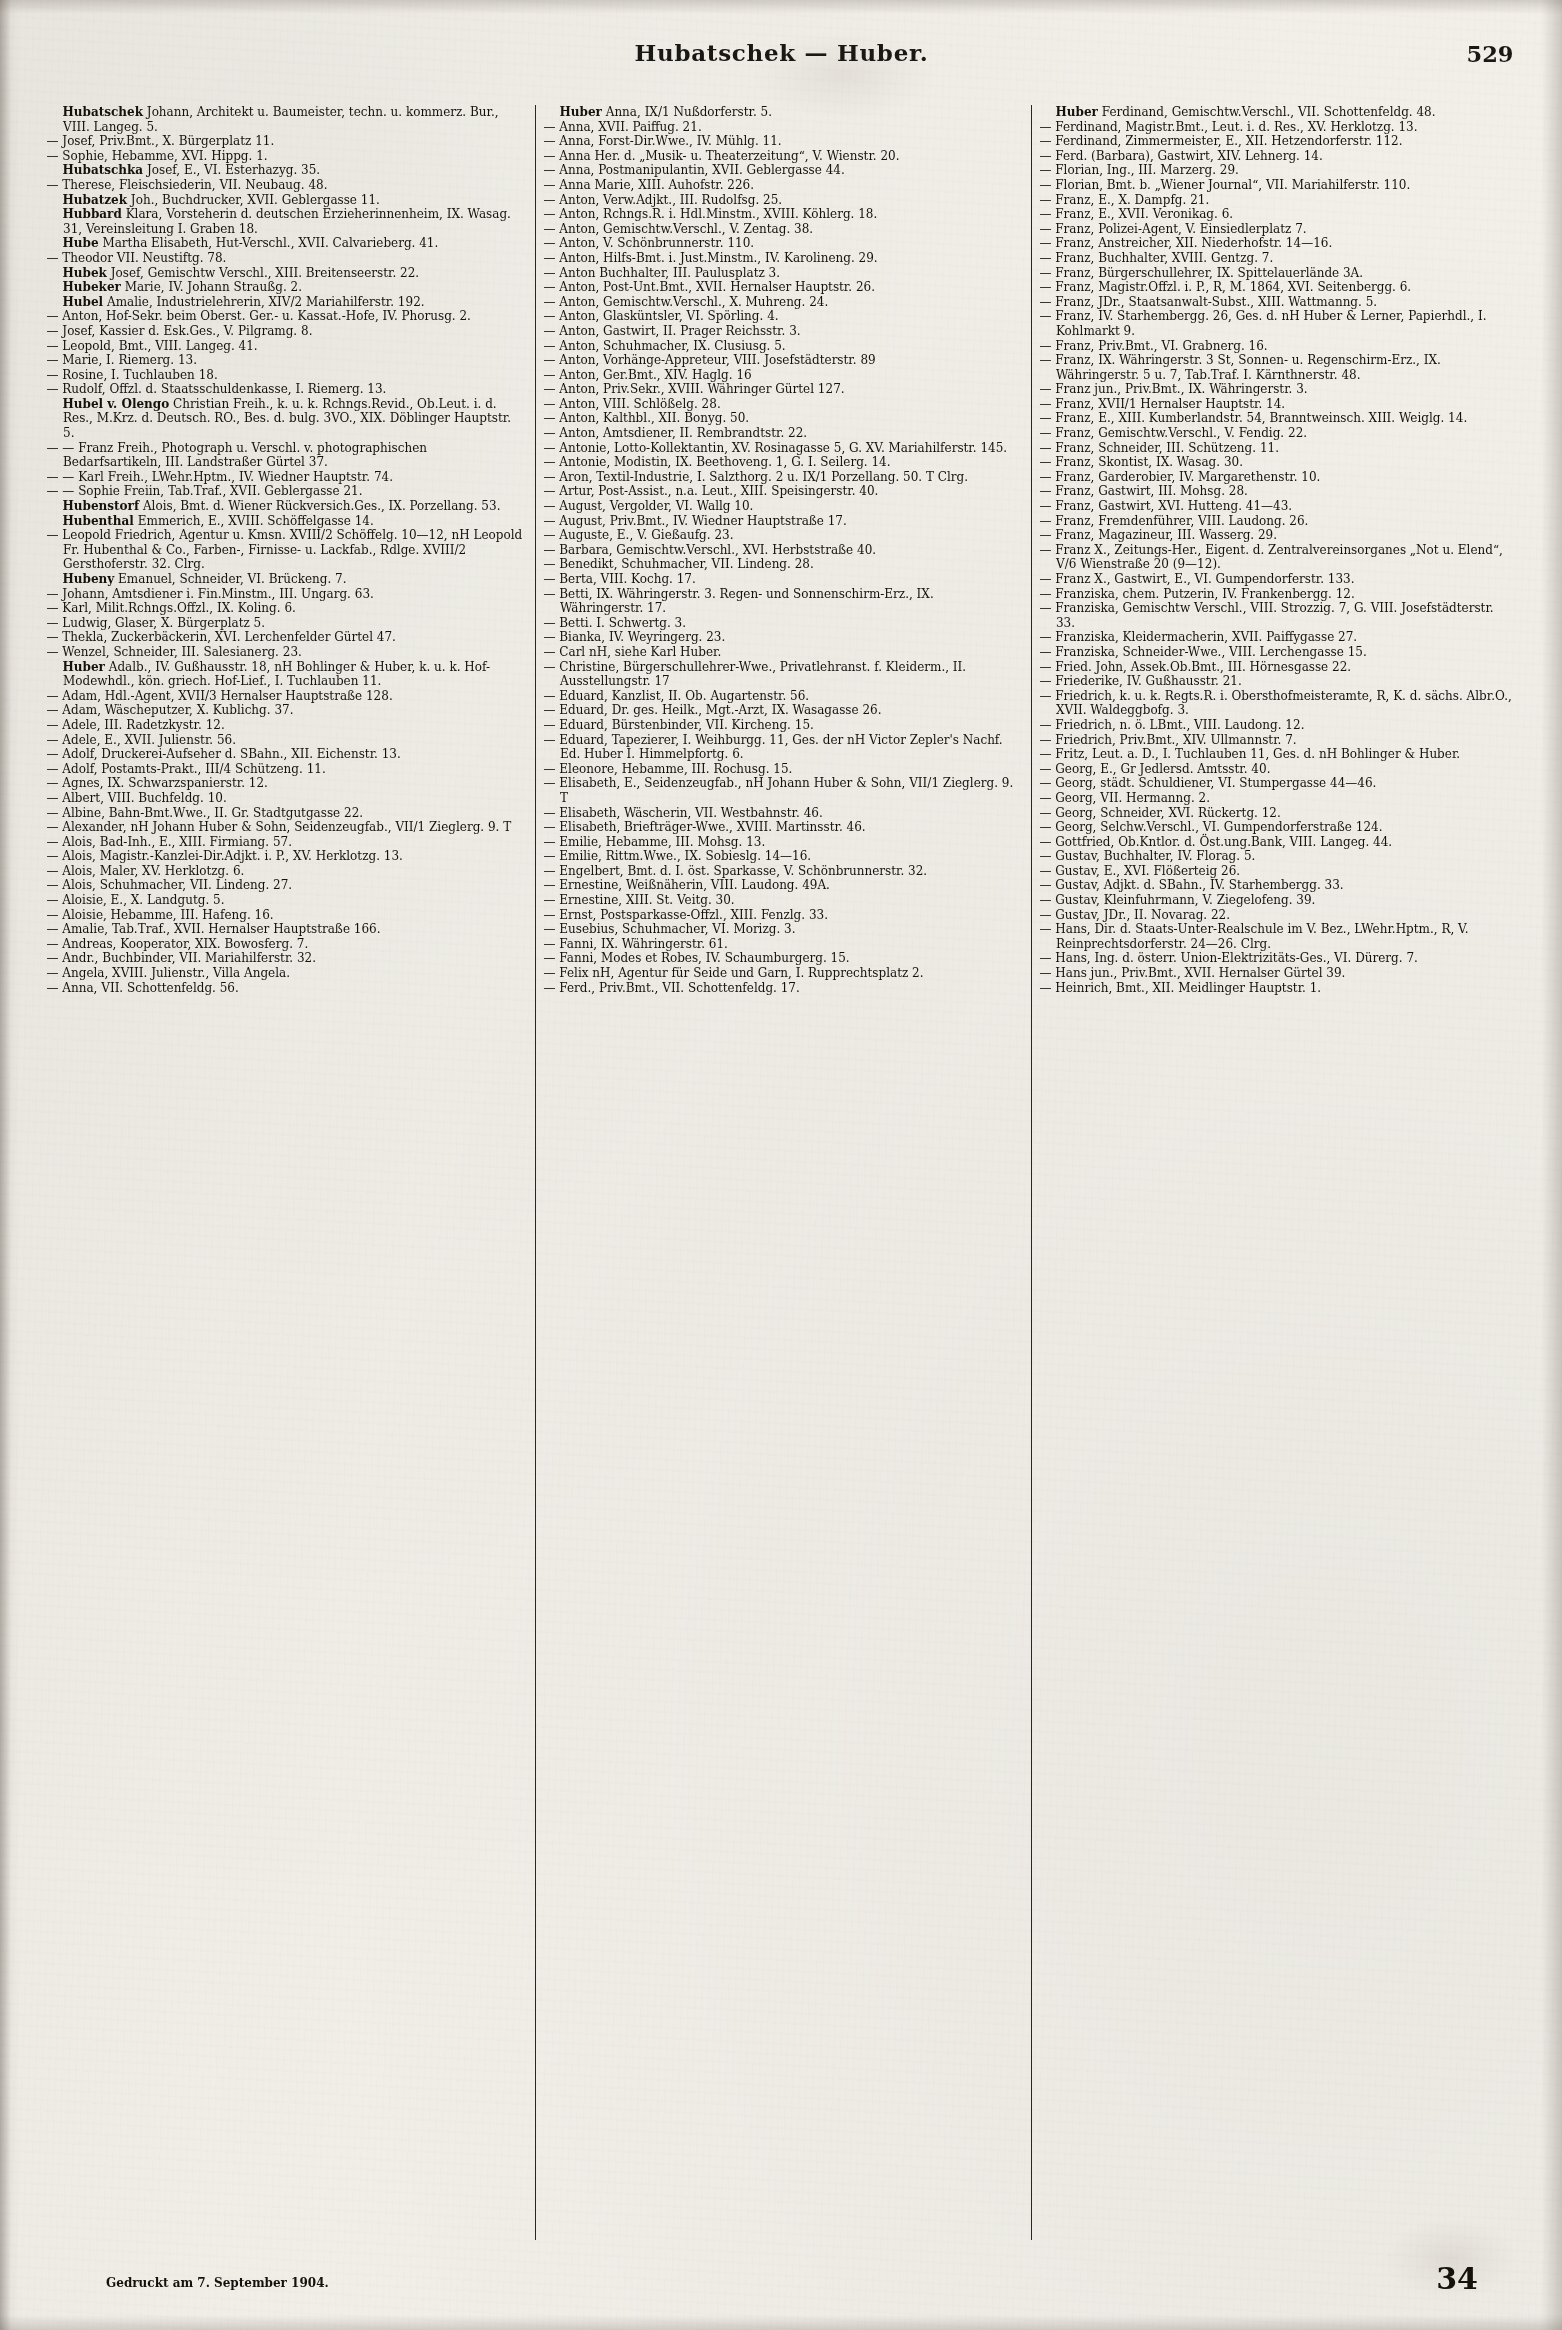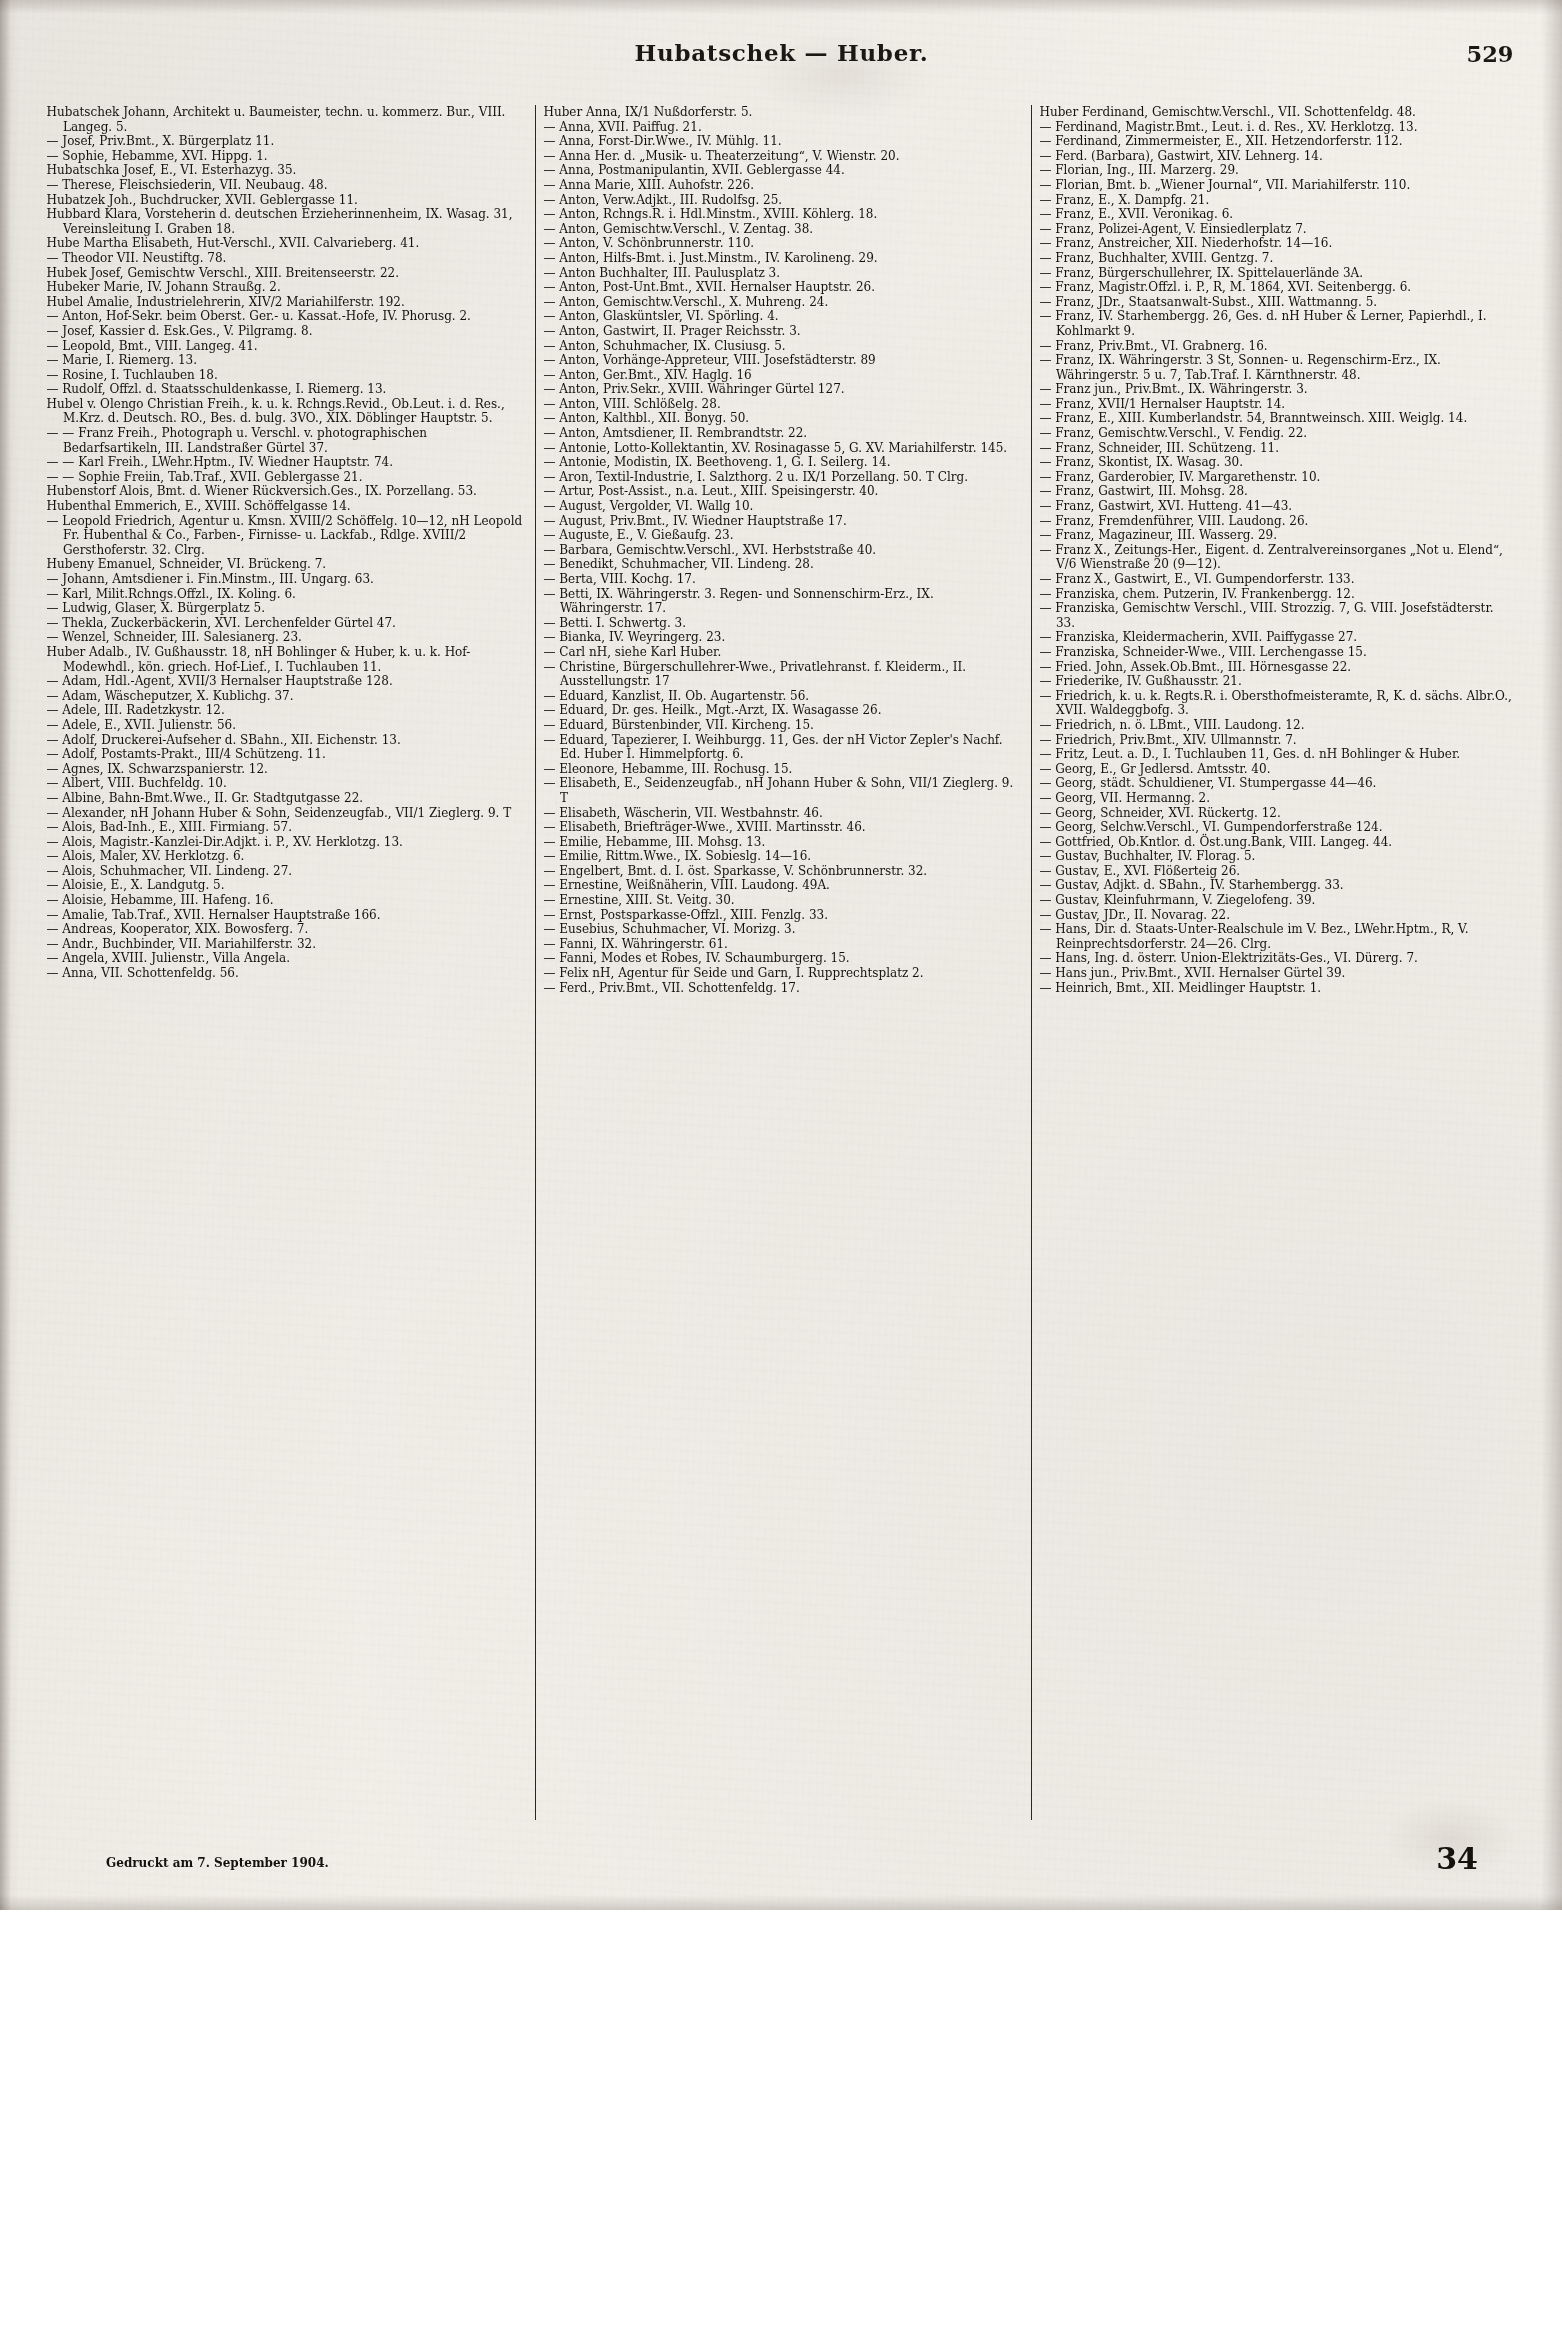--- a/index.html
+++ b/index.html
@@ -11,21 +11,21 @@
     width: 1563px;
     height: 2330px;
     position: relative;
     font-family: "DejaVu Serif", serif;
     overflow: hidden;
   }
   .page {
     position: absolute;
     left: 0; top: 0;
     width: 1563px;
-    height: 1910px;
+    height: 2330px;
     background: #f2efe9;
     background-image:
       radial-gradient(ellipse at 20% 15%, rgba(0,0,0,0.025), rgba(0,0,0,0) 60%),
       radial-gradient(ellipse at 85% 75%, rgba(0,0,0,0.03), rgba(0,0,0,0) 65%),
       linear-gradient(95deg, rgba(120,110,95,0.05), rgba(255,255,255,0) 30%);
   }
   .scanpaper {
     position: absolute;
     inset: 0;
     background:
@@ -108,21 +108,22 @@
     hyphens: manual;
   }
   .entry {
     margin: 0;
     padding: 0;
     text-indent: -16.5px;
     padding-left: 16.5px;
     white-space: normal;
   }
   .hw {
-    font-weight: normal;
+    font-weight: bold;
+    margin-left: 16px;
   }
   .footer {
     position: absolute;
     left: 39px;
     right: 36px;
     bottom: 39px;
     height: 30px;
   }
   .footer-note {
     position: absolute;

